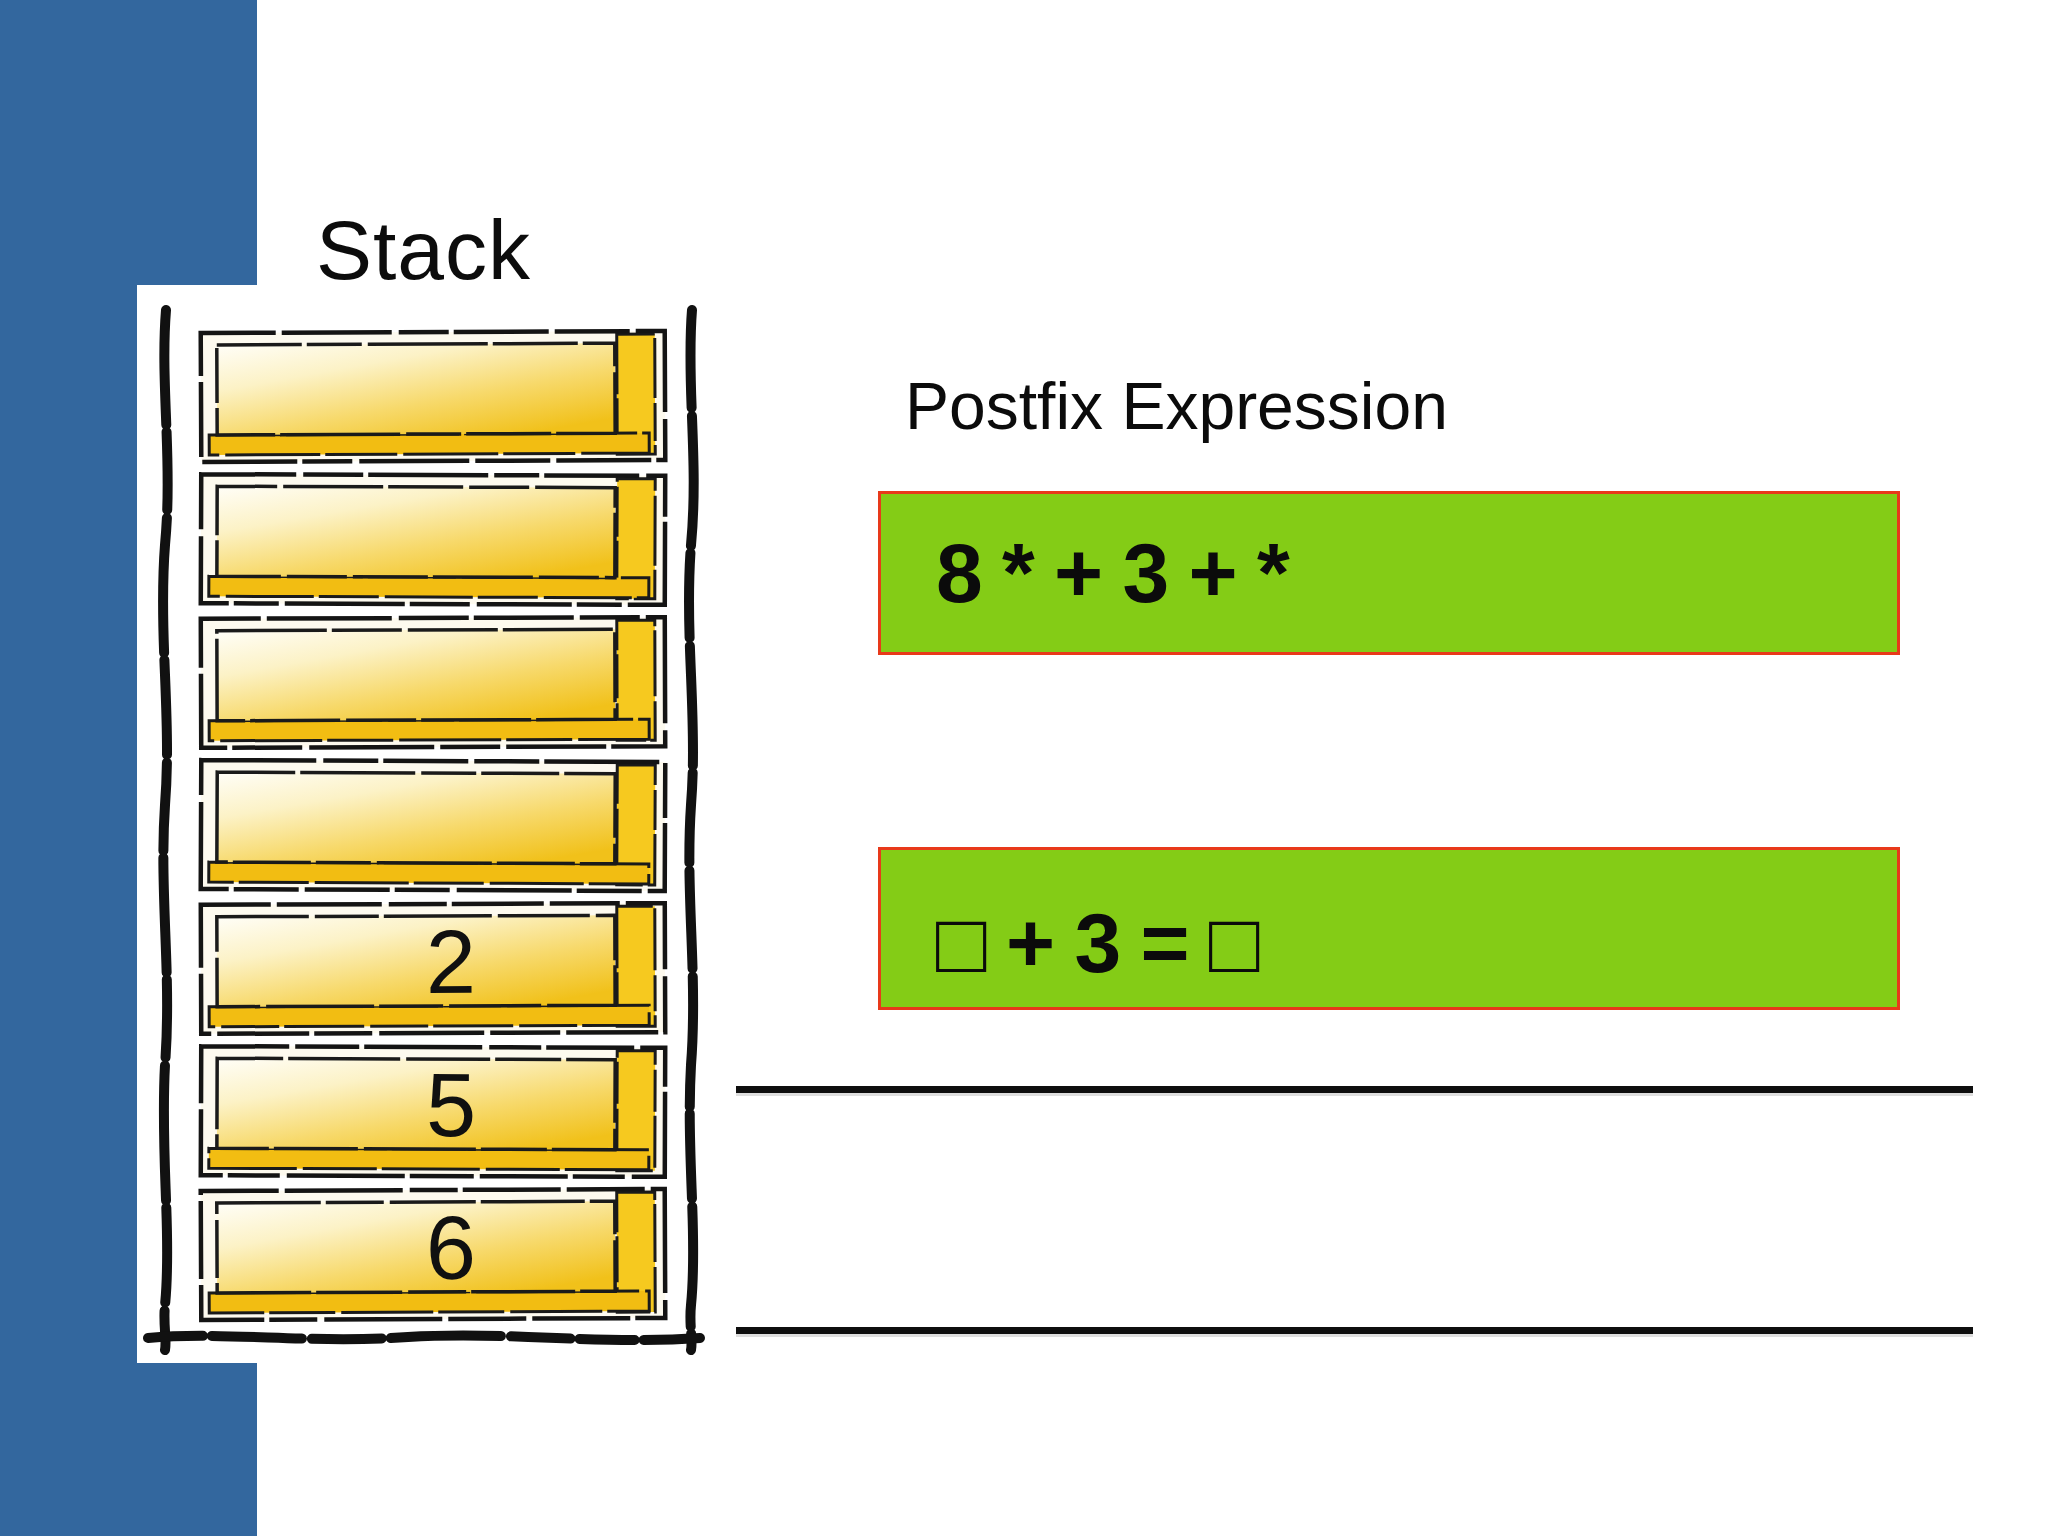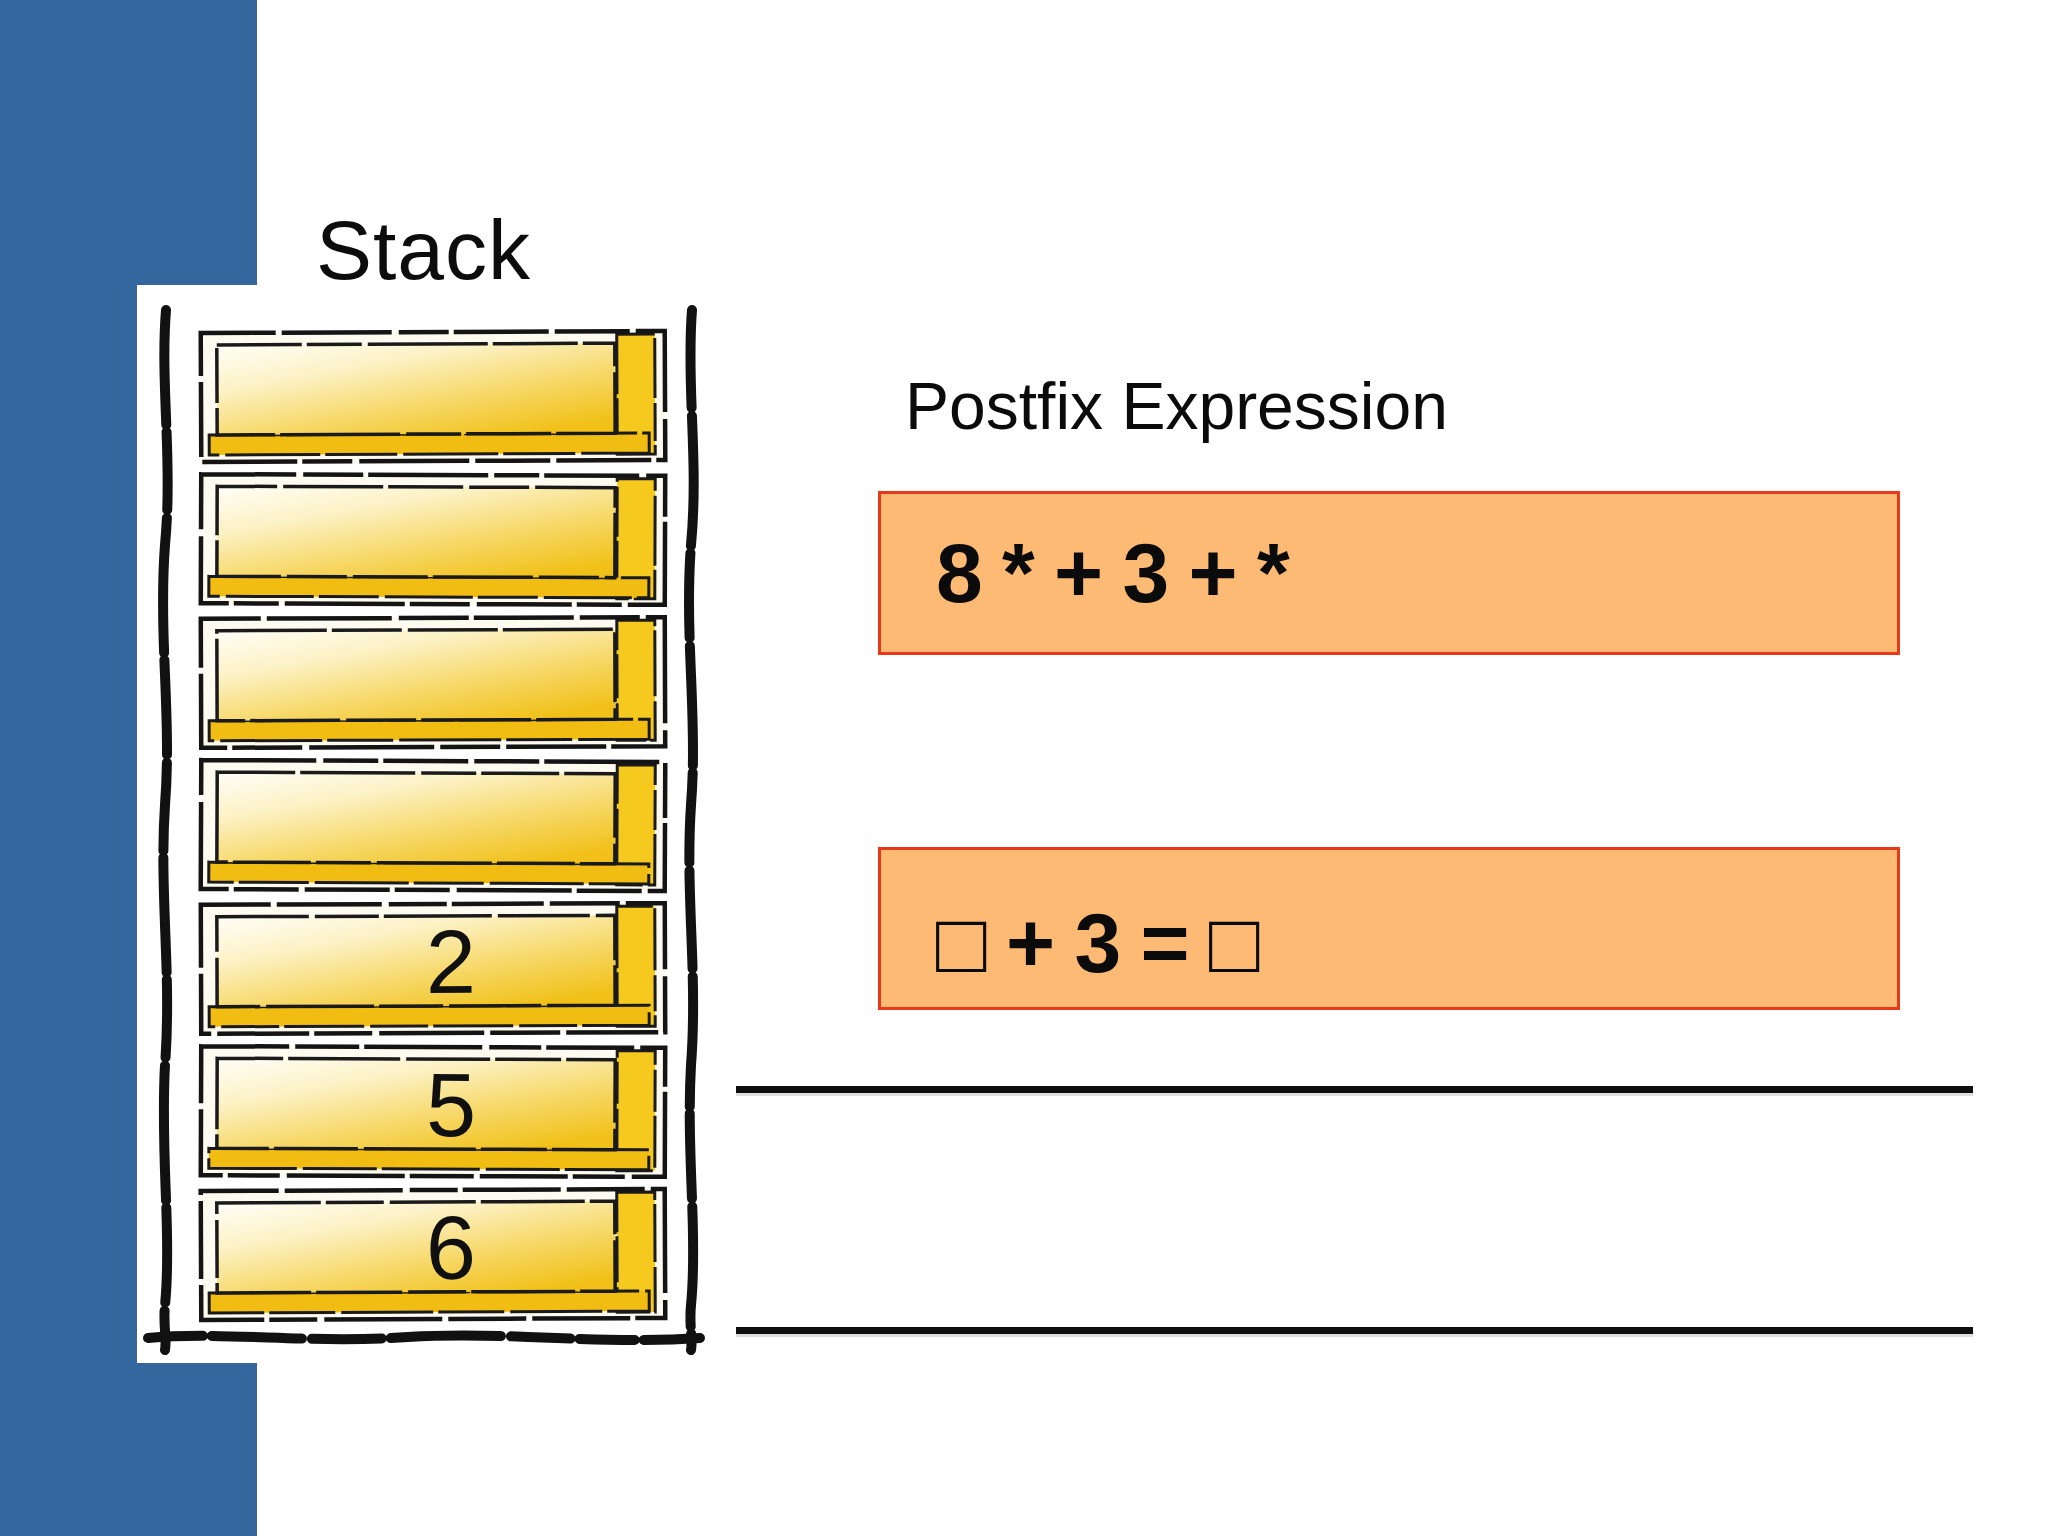--- a/index.html
+++ b/index.html
@@ -23,21 +23,21 @@
 
   .stack-svg { left:140px; top:300px; width:575px; height:1075px; }
 
   .postfix-title {
     left:905px; top:372px;
     font-size:66px; line-height:1.05; color:#0b0b0b; white-space:nowrap;
   }
 
   .green-box {
     left:878px; width:1022px;
-    background:#fdba74; border:3px solid #e8391a;
+    background:#84cc16; border:3px solid #e8391a;
     display:flex; align-items:center; box-sizing:border-box;
     font-weight:bold; font-size:84px; color:#0b0b0b;
     padding-left:55px; white-space:nowrap; word-spacing:-4px;
   }
   .expression-box { top:491px; height:164px; }
   .equation-box   { top:847px; height:163px; padding-top:30px; }
 
   .rule {
     left:736px; width:1237px; height:7px; background:#0e0e0e;
     box-shadow:0 3px 0 rgba(0,0,0,0.13);

